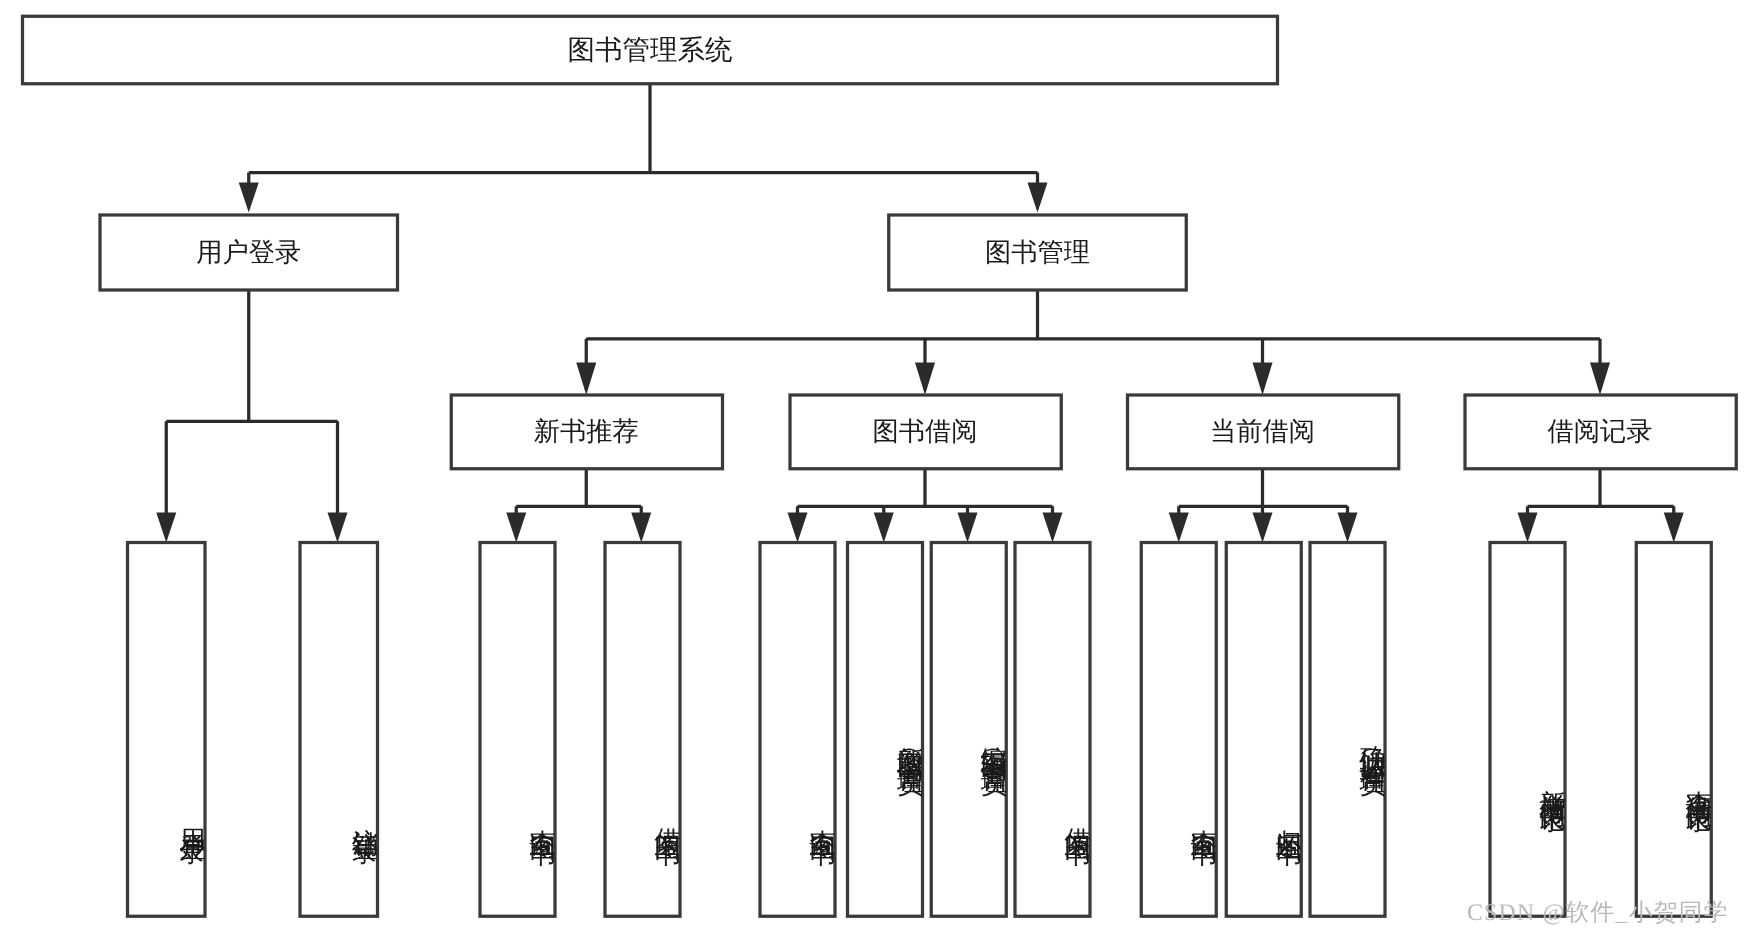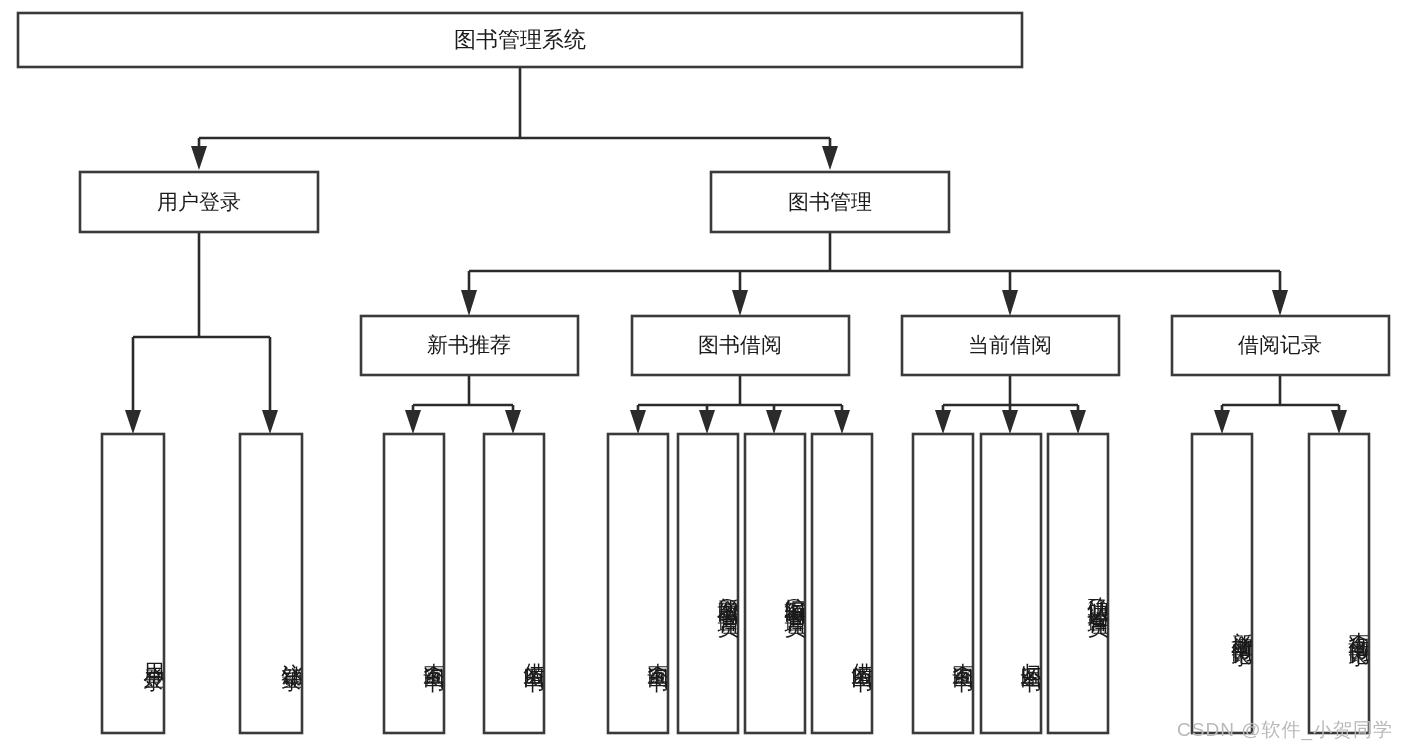--- a/index.html
+++ b/index.html
@@ -67,23 +67,23 @@
     color: #1a1a1a;
     letter-spacing: 3px;
     white-space: nowrap;
     display: flex;
     align-items: flex-start;
     justify-content: center;
     pointer-events: none;
   }
   .watermark {
     position: absolute;
-    right: 12px;
+    right: 22px;
     bottom: 4px;
-    font-family: Liberation Sans, sans-serif;
+    font-family: Liberation Serif, serif;
     font-size: 19px;
     color: #b9b9b9;
     letter-spacing: 1px;
     white-space: nowrap;
   }
 </style>
 </head>
 <body>
 
 <div id="diagram-root">

